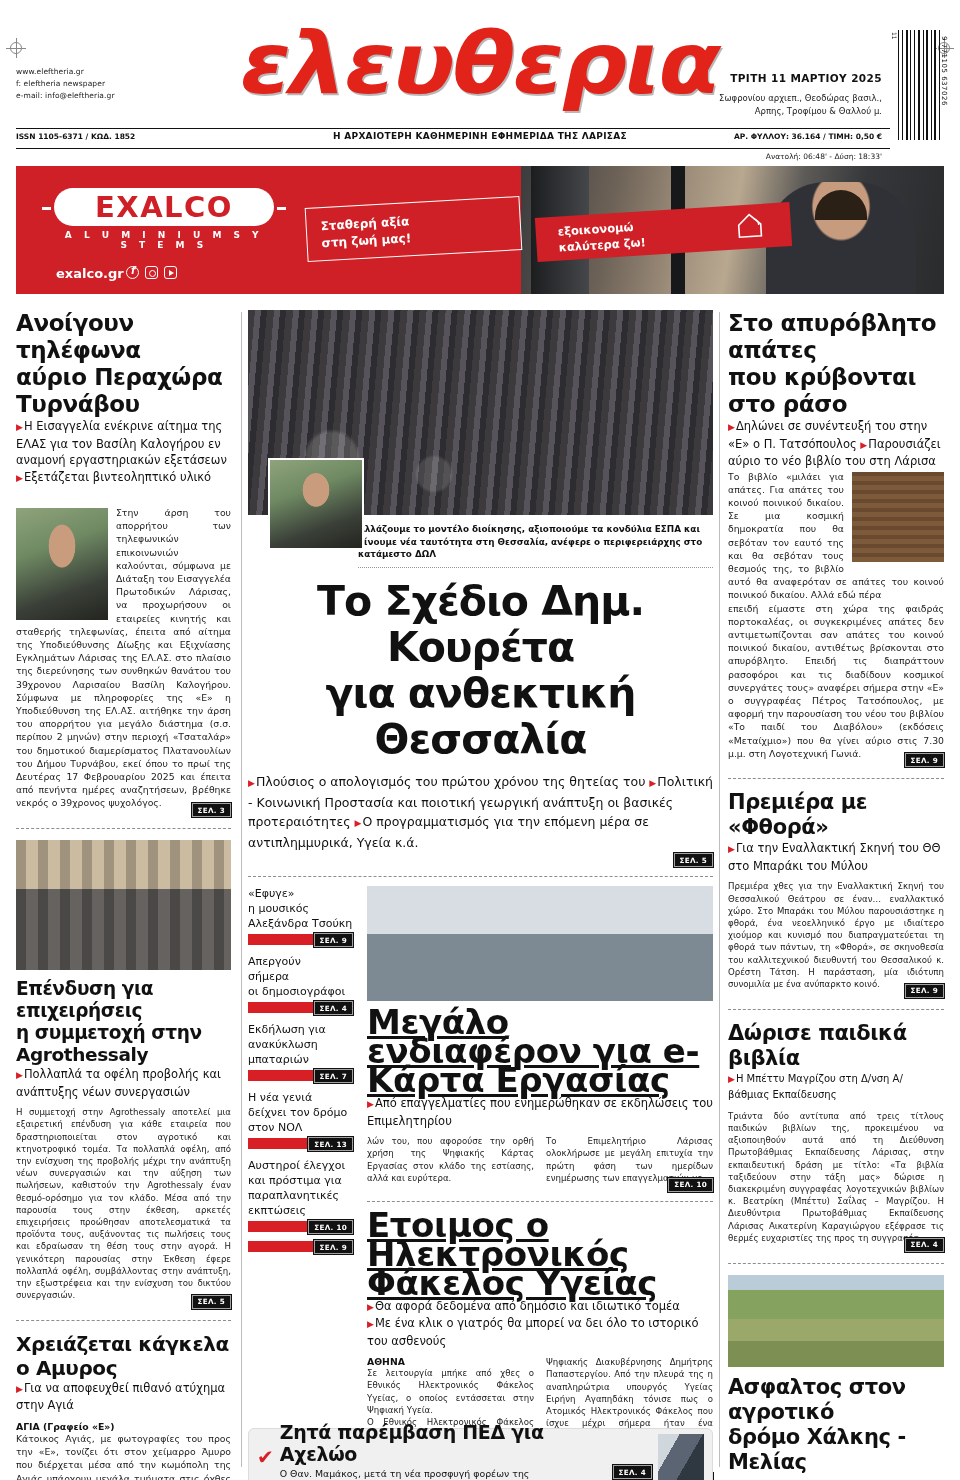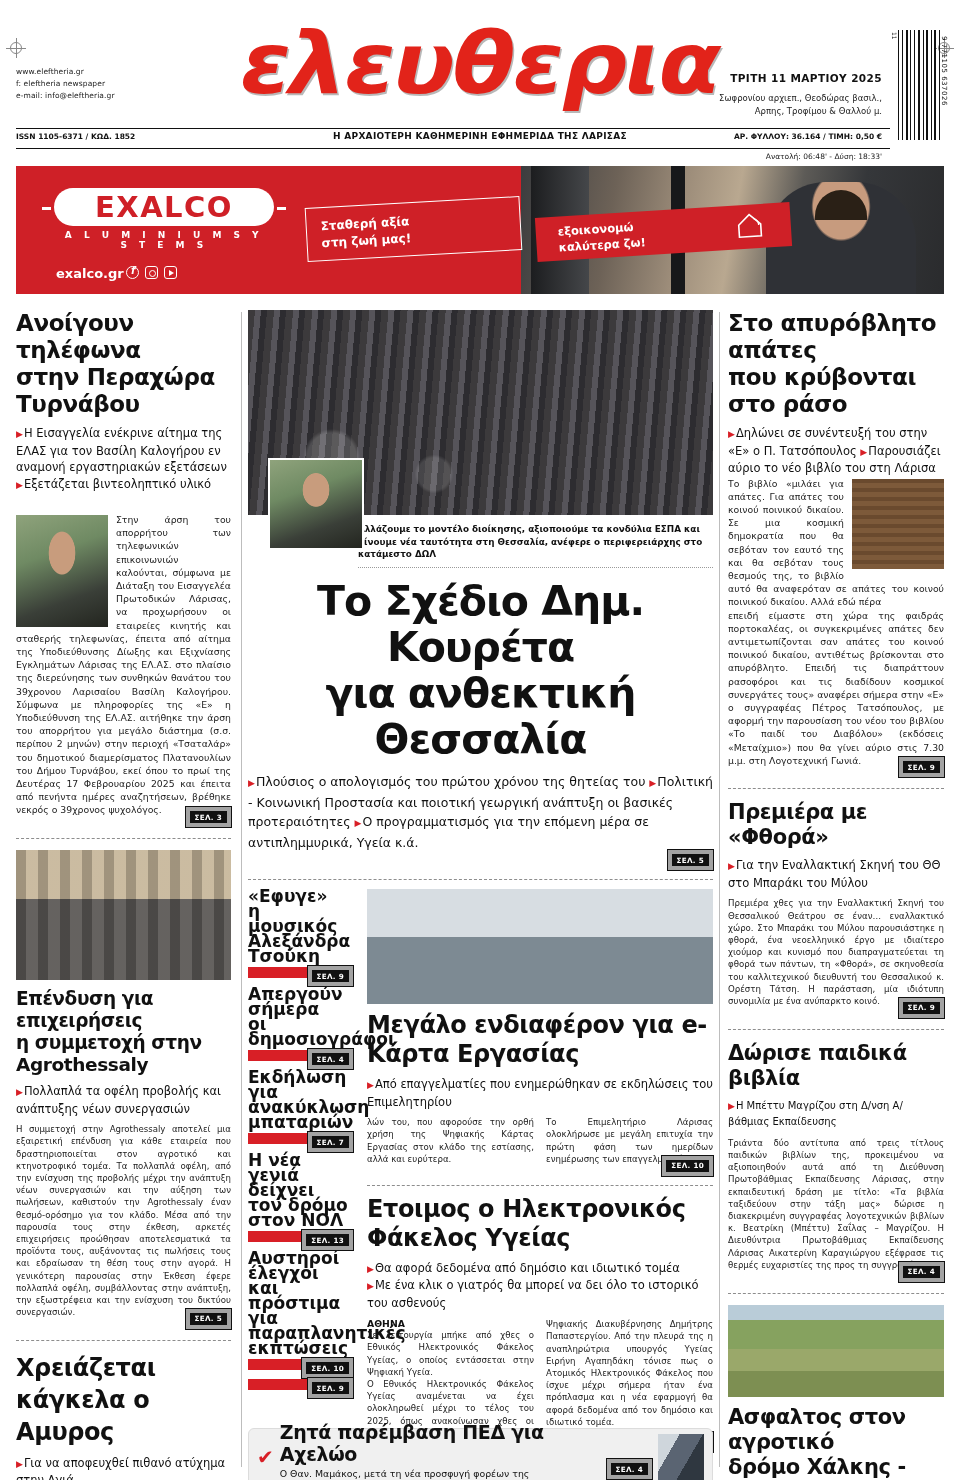--- a/index.html
+++ b/index.html
@@ -162,37 +162,37 @@
   .vrule.v1 { left: 241px; }
   .vrule.v2 { left: 719px; }
 
   
   h1.hl {
     font-family: "DejaVu Sans", sans-serif;
     font-weight: 900; color:#111;
     font-size: 23px; line-height: 27px; letter-spacing: -.4px;
   }
   h1.hl.big { font-size: 41px; line-height: 46px; text-align:center; letter-spacing:-1px;}
-  h1.hl.wide { font-size: 24px; line-height: 29px; }
-
-  .kicker { font-size: 11.5px; line-height: 16.5px; color:#111; margin-top: 7px; }
+  h1.hl.wide { font-size: 34px; line-height: 29px; text-decoration: underline; }
+
+  .kicker { font-size: 11.5px; line-height: 16.5px; color:#111; }
   .kicker .b { color:#d81f26; font-size: 9px; margin-right:1px; }
   .kicker.center { font-size: 12.5px; line-height: 19px; }
 
   .body { font-size: 9.3px; line-height: 13.2px; color:#1c1c1c; text-align: justify; }
   .body.sm { font-size: 8.6px; line-height: 12.2px; }
   .dek { font-size: 8.8px; line-height: 12.6px; text-align:center; font-weight:600; }
 
   .dash { border-top: 1.6px dashed #8d8d8d; margin: 11px 0; }
   .dashc { border-top: 1.6px dashed #8d8d8d; margin: 9px 0; }
 
   .sela {
     display:inline-block; background:#111; color:#fff; font-size:7.2px;
     font-weight:700; padding: 1.5px 5px; letter-spacing:.3px;
-    border: 4px solid #a3a3a3; outline: 1px solid #111;
+    border: 1px solid #a3a3a3; outline: 1px solid #111;
   }
   .sela-wrap { text-align:right; margin-top:-12px; }
 
   
   .photo { background:#9aa0a6; position:relative; overflow:hidden; }
   .ph-crowd {
     background:
       radial-gradient(circle at 18% 72%, rgba(255,255,255,.16) 0 6%, transparent 7%),
       radial-gradient(circle at 40% 80%, rgba(255,255,255,.12) 0 5%, transparent 6%),
       repeating-linear-gradient(95deg,#3c3a3c 0 7px,#56545a 7px 13px,#2d2c30 13px 19px),
@@ -224,21 +224,21 @@
     background:
       repeating-linear-gradient(0deg,#7d5a3a 0 5px,#6a4a2e 5px 9px),
       linear-gradient(120deg,#6c6158,#2e2a26);
   }
 
   .cap-dot { border-top: 1.6px dotted #9a9a9a; margin-top: 6px; }
 
   .brief {
     margin-bottom: 9px;
   }
-  .brief .t { font-size: 17px; line-height: 15px; font-weight: 700; color:#111; }
+  .brief .t { font-size: 11px; line-height: 15px; font-weight: 400; color:#111; }
   .brief .bar { height: 11px; background:#d81f26; margin-top:3px; position:relative; }
   .brief .bar .sela { position:absolute; right:0; top:-1px; }
 
   .bottombox {
     position:absolute; left: 0; top: 1118px; width: 465px; height: 58px;
     background:#f0f0f0; border-radius: 6px; border:1px solid #dcdcdc;
     display:flex; align-items:center; padding: 0 8px;
   }
   .check { color:#d81f26; font-size: 20px; font-weight:900; margin-right: 6px; }
   .bb-txt { flex:1; }
@@ -343,21 +343,21 @@
   <div class="vrule v1"></div>
   <div class="vrule v2"></div>
 
   <div class="cols">
 
     <div class="col-left">
 
       <article>
         <h1 class="hl">
           <span>Ανοίγουν τηλέφωνα</span><br>
-          <span>στην Περαχώρα Τυρνάβου</span>
+          <span>αύριο Περαχώρα Τυρνάβου</span>
         </h1>
         <div class="kicker">
           <span class="b">▶</span><span>Η Εισαγγελία ενέκρινε αίτημα της ΕΛΑΣ για τον Βασίλη Καλογήρου εν αναμονή εργαστηριακών εξετάσεων</span>
           <span class="b">▶</span><span>Εξετάζεται βιντεοληπτικό υλικό</span>
         </div>
         <div class="clearfix" style="margin-top:20px">
           <div class="photo ph-portrait fl-left" style="width:92px;height:112px"></div>
           <div class="body">Στην άρση του απορρήτου των τηλεφωνικών επικοινωνιών καλούνται, σύμφωνα με Διάταξη του Εισαγγελέα Πρωτοδικών Λάρισας, να προχωρήσουν οι εταιρείες κινητής και σταθερής τηλεφωνίας, έπειτα από αίτημα της Υποδιεύθυνσης Δίωξης και Εξιχνίασης Εγκλημάτων Λάρισας της ΕΛ.ΑΣ. στο πλαίσιο της διερεύνησης των συνθηκών θανάτου του 39χρονου Λαρισαίου Βασίλη Καλογήρου. Σύμφωνα με πληροφορίες της «Ε» η Υποδιεύθυνση της ΕΛ.ΑΣ. αιτήθηκε την άρση του απορρήτου για μεγάλο διάστημα (σ.σ. περίπου 2 μηνών) στην περιοχή «Τσαταλάρ» του δημοτικού διαμερίσματος Πλατανουλίων του Δήμου Τυρνάβου, εκεί όπου το πρωί της Δευτέρας 17 Φεβρουαρίου 2025 και έπειτα από πενήντα ημέρες αναζητήσεων, βρέθηκε νεκρός ο 39χρονος ψυχολόγος.</div>
         </div>
         <div class="sela-wrap">
@@ -378,21 +378,21 @@
         </div>
         <div class="body sm" style="margin-top:6px">Η συμμετοχή στην Agrothessaly αποτελεί μια εξαιρετική επένδυση για κάθε εταιρεία που δραστηριοποιείται στον αγροτικό και κτηνοτροφικό τομέα. Τα πολλαπλά οφέλη, από την ενίσχυση της προβολής μέχρι την ανάπτυξη νέων συνεργασιών και την αύξηση των πωλήσεων, καθιστούν την Agrothessaly έναν θεσμό-ορόσημο για τον κλάδο. Μέσα από την παρουσία τους στην έκθεση, αρκετές επιχειρήσεις προώθησαν αποτελεσματικά τα προϊόντα τους, αυξάνοντας τις πωλήσεις τους και εδραίωσαν τη θέση τους στην αγορά. Η γενικότερη παρουσίας στην Έκθεση έφερε πολλαπλά οφέλη, συμβάλλοντας στην ανάπτυξη, την εξωστρέφεια και την ενίσχυση του δικτύου συνεργασιών.</div>
         <div class="sela-wrap">
           <span class="sela">ΣΕΛ. 5</span>
         </div>
       </article>
 
       <div class="dash"></div>
 
       <article>
-        <h1 class="hl" style="font-size:24px;line-height:32px">Χρειάζεται κάγκελα ο Αμυρος</h1>
+        <h1 class="hl" style="font-size:20px;line-height:24px">Χρειάζεται κάγκελα ο Αμυρος</h1>
         <div class="kicker">
           <span class="b">▶</span><span>Για να αποφευχθεί πιθανό ατύχημα στην Αγιά</span>
         </div>
         <div class="athina" style="margin-top:7px">ΑΓΙΑ (Γραφείο «Ε»)</div>
         <div class="body">Κάτοικος Αγιάς, με φωτογραφίες του προς την «Ε», τονίζει ότι στον χείμαρρο Άμυρο που διέρχεται μέσα από την κωμόπολη της Αγιάς υπάρχουν μεγάλα τμήματα στις όχθες χωρίς προστατευτικά κάγκελα. Εύλογη η απορία του, σωστή η επισήμανση, ας ελπίσουμε ότι γρήγορα θα εισακουστεί.</div>
 
       </article>
 
     </div>
 

